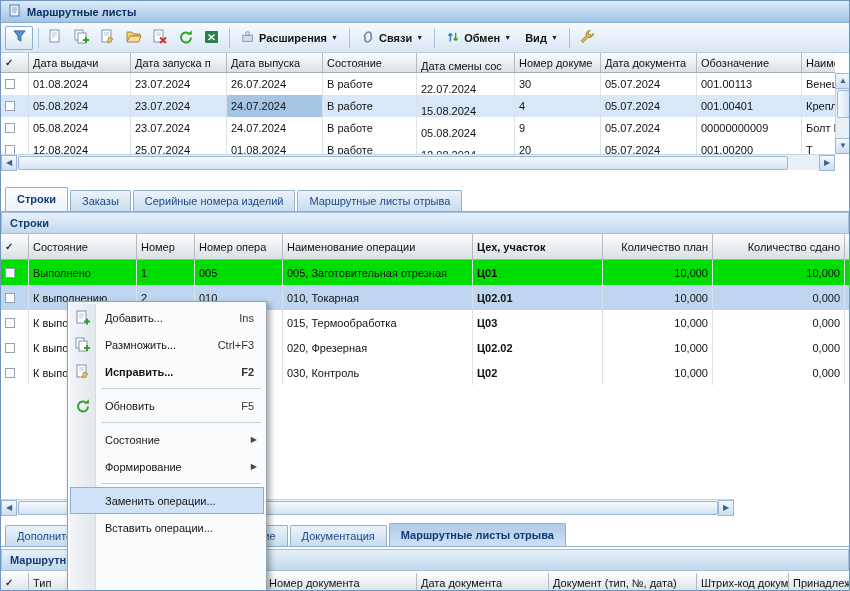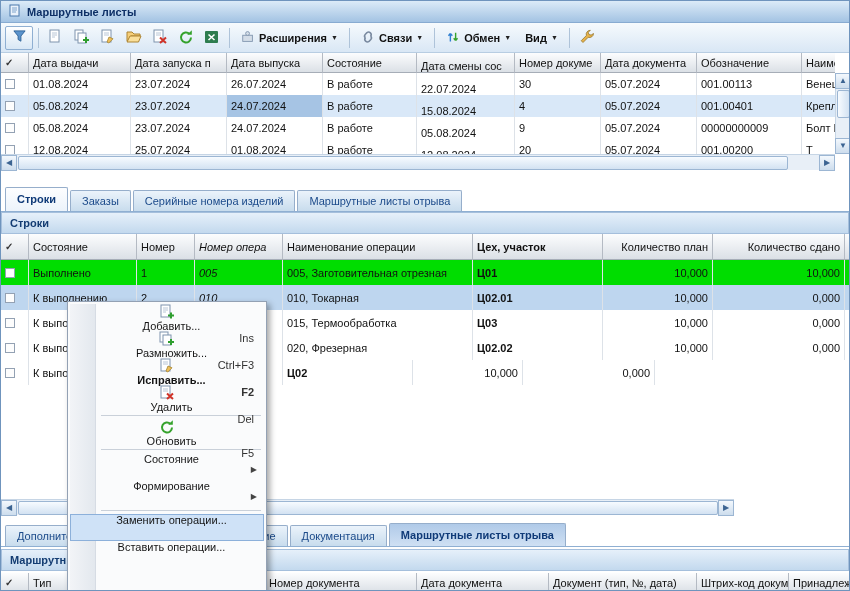--- a/index.html
+++ b/index.html
@@ -80,39 +80,39 @@
   display:flex; align-items:center; padding:0 8px; color:#133c72; font-weight:bold; }
 .sec1 { top:211px; }
 .sec2 { top:548px; }
 
 
 .t2 { position:absolute; left:0; top:233px; width:850px; height:281px; background:#fff; }
 .t2 .hrow { height:26px; }
 .t2 .brows { height:239px; overflow:hidden; background:#fff; }
 .t2 .brows .tr { height:25px; }
 .t2 .c0{width:28px;flex:none;} .t2 .c1{width:108px;flex:none;} .t2 .c2{width:58px;flex:none;}
-.t2 .c3{width:88px;flex:none;font-style:italic;} .t2 .c4{width:190px;flex:none;} .t2 .c5{width:130px;flex:none;font-weight:bold;}
+.t2 .c3{width:88px;flex:none;} .t2 .c4{width:190px;flex:none;} .t2 .c5{width:130px;flex:none;font-weight:bold;}
 .t2 .c6{width:110px;flex:none;} .t2 .c7{width:132px;flex:none;}
 .green { background:#00dd00; }
 .selrow { background:#bed6ef; }
 
 
 .t3 { position:absolute; left:0; top:572px; width:850px; height:19px; overflow:hidden; background:#fff; }
 .t3 .hrow { height:20px; }
 .t3 .c0{width:28px;flex:none;} .t3 .c1{width:236px;flex:none;} .t3 .c2{width:152px;flex:none;}
 .t3 .c3{width:132px;flex:none;} .t3 .c4{width:148px;flex:none;} .t3 .c5{width:92px;flex:none;}
 .t3 .c6{flex:1;border-right:none;}
 
 
 .menu { position:absolute; left:66px; top:300px; width:200px; height:291px;
   background:#fafbfc; border:1px solid #93a1b4; box-shadow:3px 3px 6px rgba(0,0,0,.35);
   padding:2px; z-index:50; }
 .gutter { position:absolute; left:2px; top:2px; bottom:0; width:26px;
   background:linear-gradient(90deg,#f2f4f7,#e3e8ee); border-right:1px solid #d6dce4; }
-.mi { position:relative; height:27px; display:flex; align-items:center; color:#151515;flex-direction:column; }
+.mi { position:relative; height:27px; display:flex; align-items:center; color:#151515; }
 .mico { width:26px; flex:none; display:flex; align-items:center; justify-content:center; }
 .mlabel { margin-left:9px; white-space:nowrap; }
 .mshort { margin-left:auto; padding-right:10px; color:#333; }
 .msubarr { margin-left:auto; padding-right:7px; font-size:8px; color:#444; }
 .mi.bold { font-weight:bold; }
 .mi.hl { background:#cfe2f7; outline:1px solid #8cb0da; outline-offset:-1px; }
 .msep { height:1px; background:#c9d0d9; margin:3px 3px 3px 31px; }
 </style>
 </head>
 <body>
@@ -440,20 +440,21 @@
         <div class="td c7 num">0,000</div>
         <div class="td fill"></div>
       </div>
       <div class="tr">
         <div class="td c0">
             <span class="chk"></span>
           </div>
         <div class="td c1">К выполнению</div>
         <div class="td c2">5</div>
         <div class="td c3">030</div>
+        <div class="td c4">030, Контроль</div>
         <div class="td c5">Ц02</div>
         <div class="td c6 num">10,000</div>
         <div class="td c7 num">0,000</div>
         <div class="td fill"></div>
       </div>
     </div>
     <div class="hscroll">
       <div class="sbtn">◀</div>
       <div class="thumbh" style="width:700px;margin-left:1px;"></div>
       <div class="sbtn" style="margin-left:auto;">▶</div>
@@ -525,31 +526,20 @@
       <span class="mico">
         <svg width="16" height="16" viewBox="0 0 16 16">
             <rect x="2" y="1" width="9" height="12" fill="#fff" stroke="#7e93ad"></rect>
             <path d="M4 4h5M4 6h5" stroke="#b9c6d6"></path>
             <path d="M7 13l2-5 4 1.8-4.2 4.2z" fill="#f0c05a" stroke="#a4832f" stroke-width="0.8"></path>
           </svg>
       </span>
       <span class="mlabel">Исправить...</span>
       <span class="mshort">F2</span>
     </div>
-    <div class="mi">
-      <span class="mico">
-        <svg width="16" height="16" viewBox="0 0 16 16">
-            <rect x="2" y="1" width="9" height="12" fill="#fff" stroke="#7e93ad"></rect>
-            <path d="M4 4h5M4 6h5" stroke="#b9c6d6"></path>
-            <path d="M8 8.5l6 5.5M14 8.5L8 14" stroke="#d03328" stroke-width="2"></path>
-          </svg>
-      </span>
-      <span class="mlabel">Удалить</span>
-      <span class="mshort">Del</span>
-    </div>
     <div class="msep"></div>
     <div class="mi">
       <span class="mico">
         <svg width="16" height="16" viewBox="0 0 16 16">
             <path d="M13 8.5a5 5 0 1 1-1.6-3.7" fill="none" stroke="#35a22c" stroke-width="2"></path>
             <path d="M13.8 1.2v4.6H9.2z" fill="#35a22c"></path>
           </svg>
       </span>
       <span class="mlabel">Обновить</span>
       <span class="mshort">F5</span>

